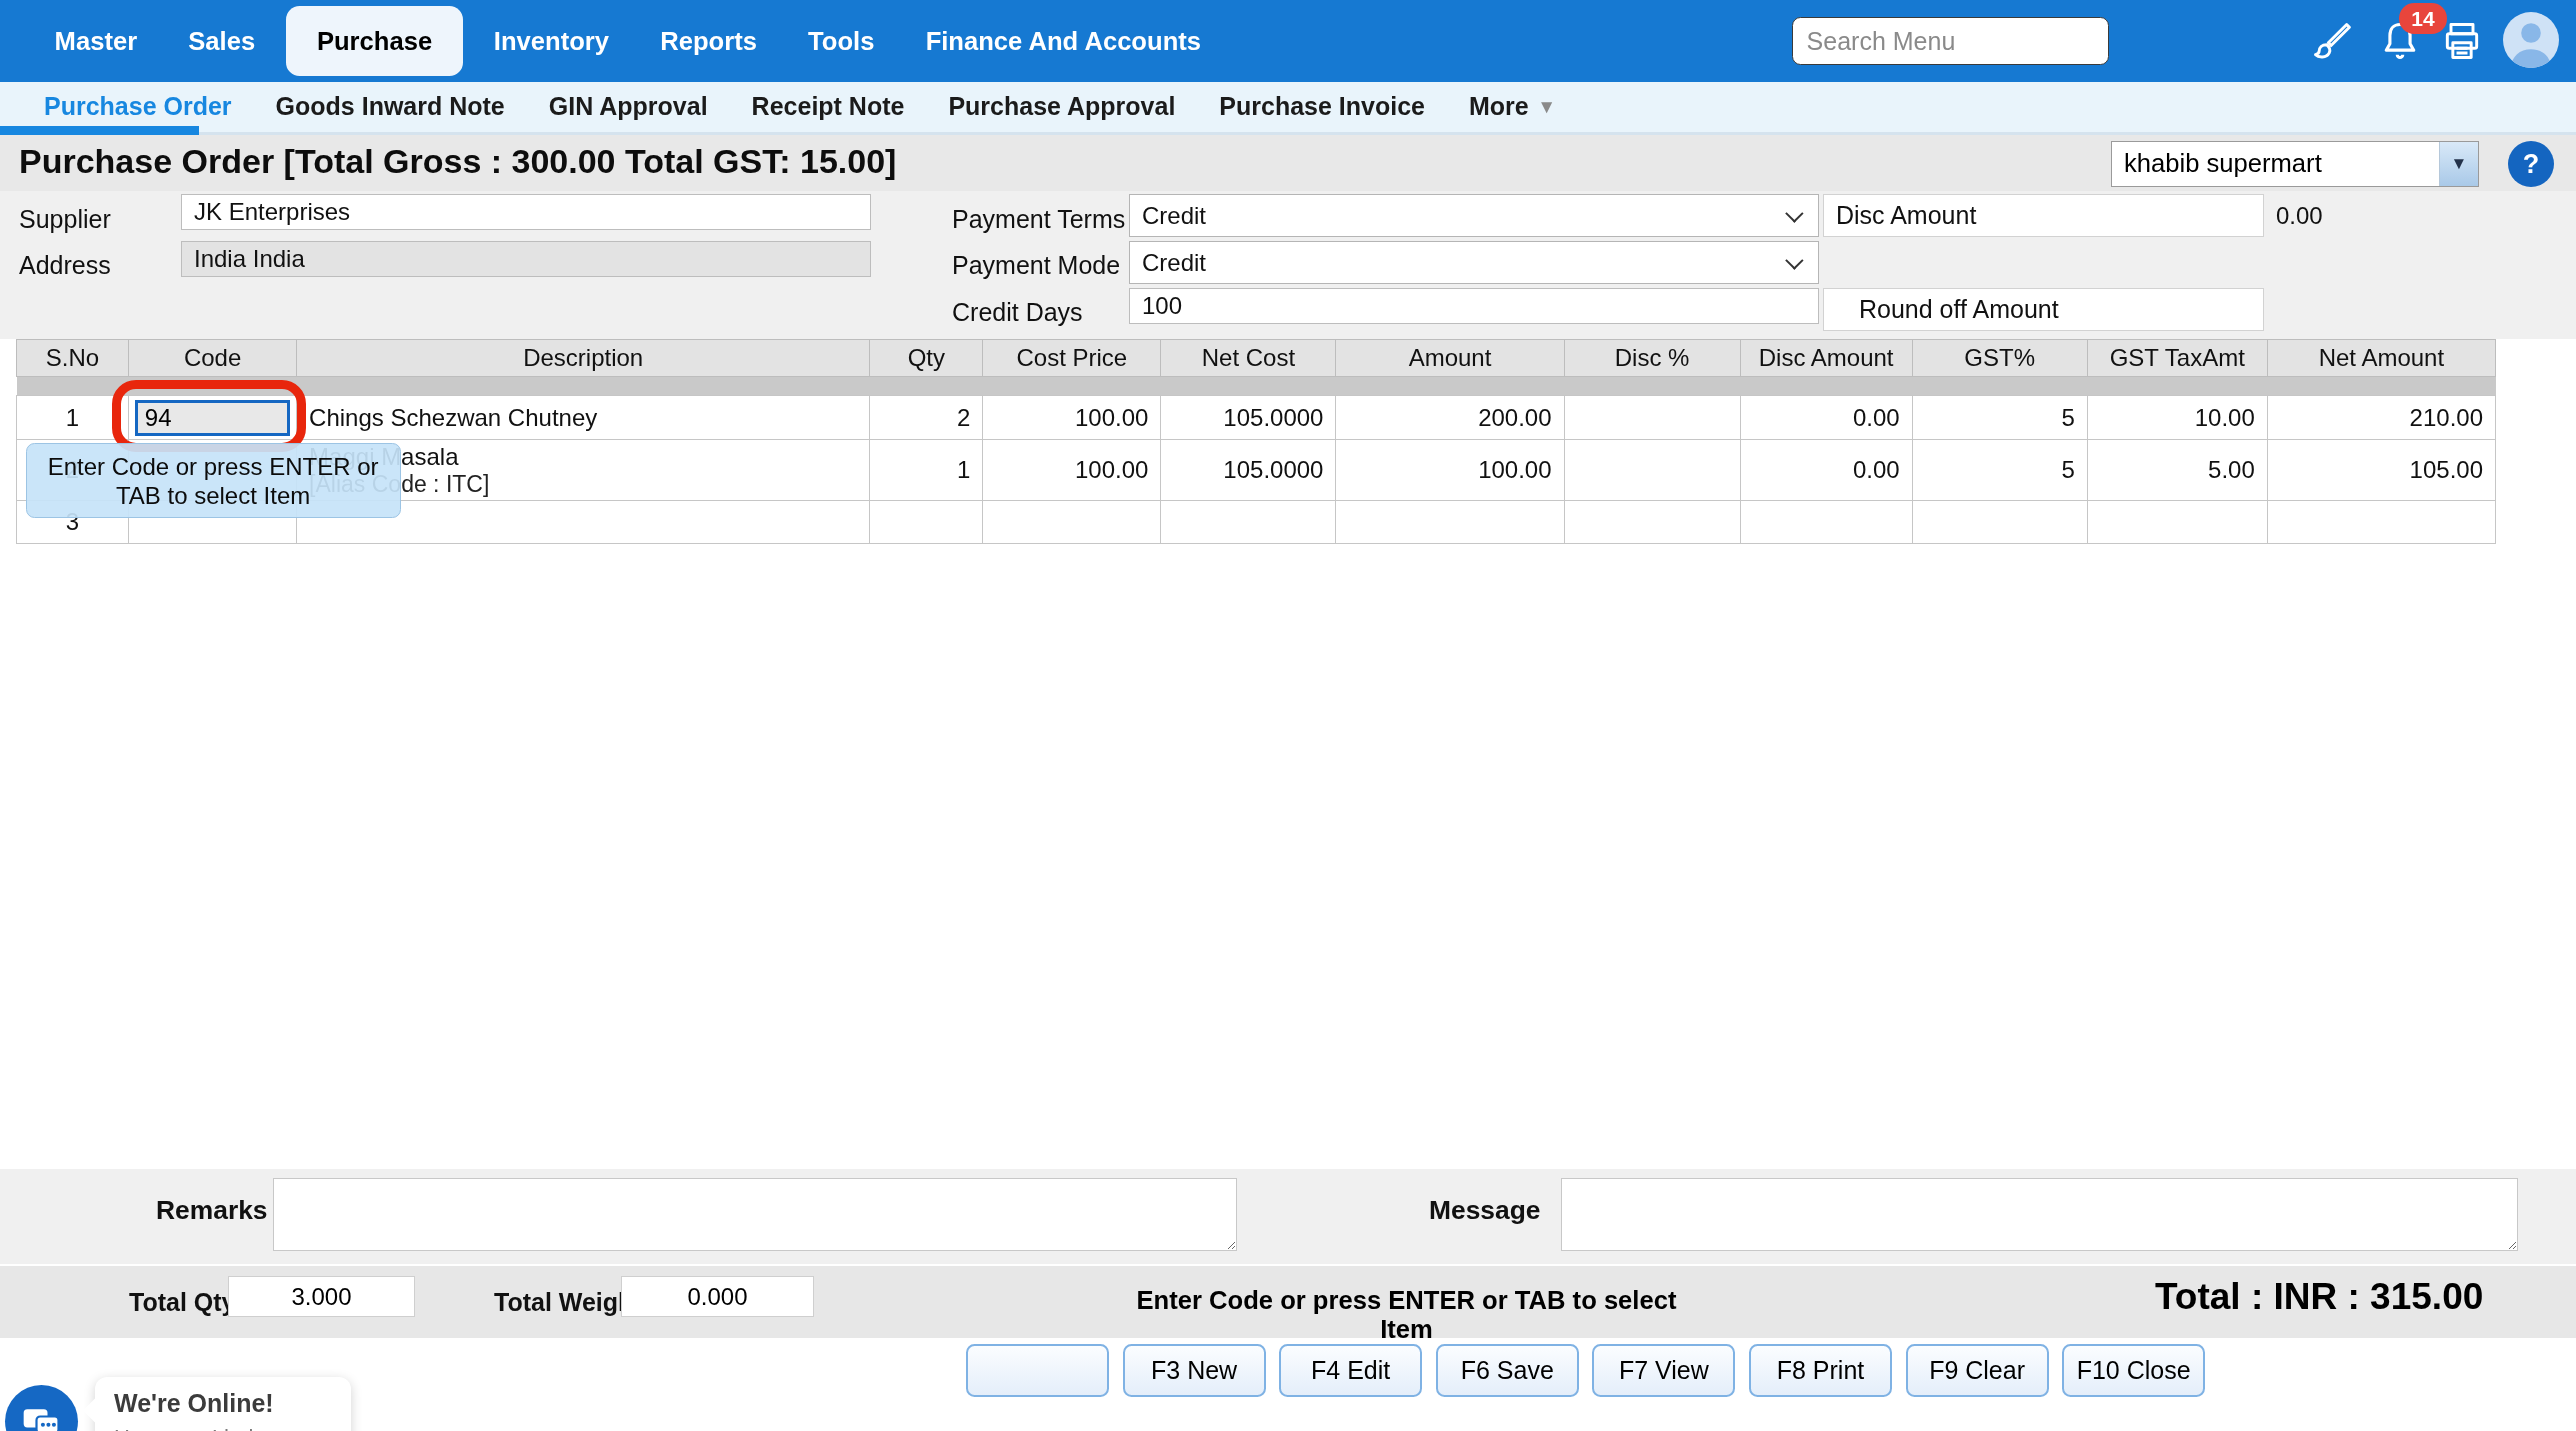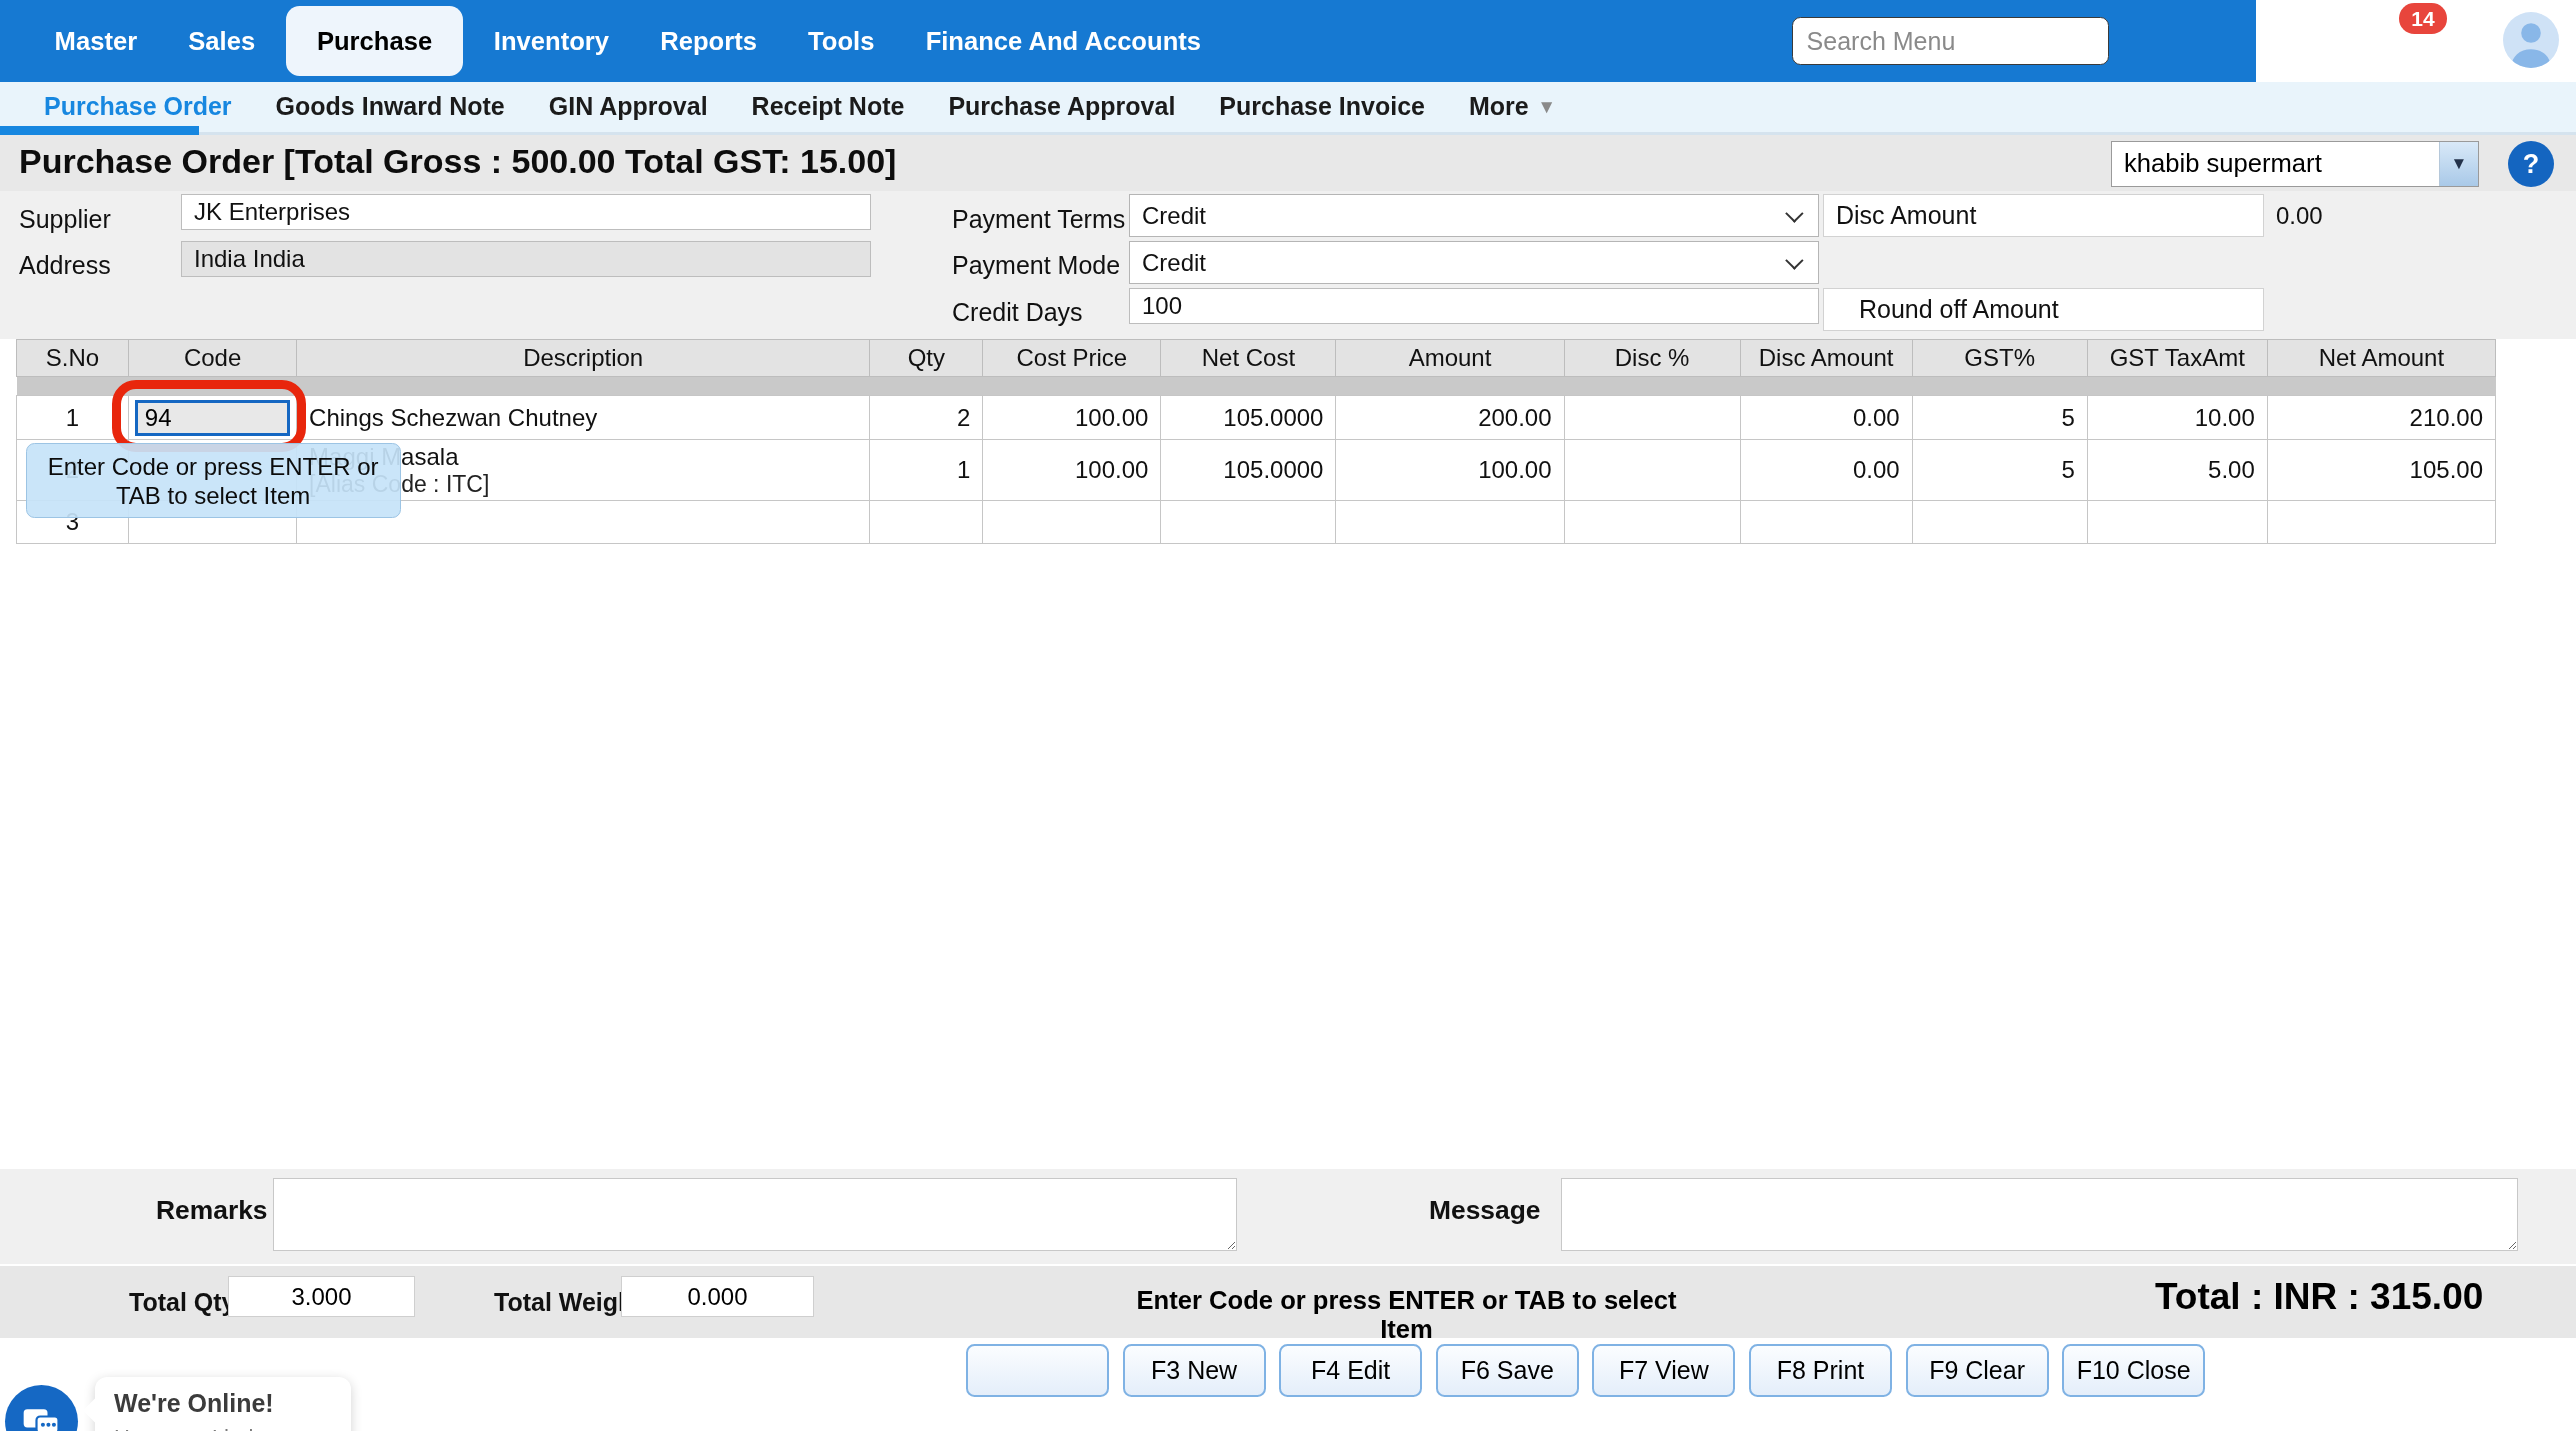--- a/index.html
+++ b/index.html
@@ -1,21 +1,21 @@
 <!DOCTYPE html>
 <html style="font-size:13.6px"><head>
 <meta charset="utf-8">
 <style>
   * { margin:0; padding:0; box-sizing:border-box; }
   html,body { width:2576px; height:1431px; overflow:hidden; background:#fff;
     font-family:"Liberation Sans", sans-serif; color:#111; }
   #app { position:relative; width:2576px; height:1431px; background:#fff; }
 
   
-  .topnav { position:absolute; left:0; top:0; width:2256px; height:82px;
+  .topnav { position:absolute; left:0; top:0; width:2576px; height:82px;
     background:#1679d2; display:flex; align-items:center; }
   .navitems { display:flex; align-items:center; padding-left:29px; }
   .navitem { color:#fff; font-size:25.6px; font-weight:600; padding:0 25.6px; height:82px;
     display:flex; align-items:center; cursor:pointer; white-space:nowrap; }
   .navitem.active { background:#eef5fc; color:#000; border-radius:13.6px; height:70px;
     margin:6px 5.1px; padding:0 31px; }
   .searchbox { position:absolute; left:1792px; top:17px; width:317px; height:48px;
     border:1.7px solid #3a3a3a; border-radius:8.5px; background:#fff; font-size:25px;
     padding:0 13.6px; color:#333; outline:none; }
   .searchbox::placeholder { color:#8a8a8a; }
@@ -176,21 +176,21 @@
       <div class="tab">Purchase Invoice</div>
       <div class="tab">
         <span>More</span>
         <span class="more-arrow">▼</span>
       </div>
     </div>
   </div>
   <div class="tab-underline"></div>
 
   <div class="titlebar">
-    <div class="pagetitle">Purchase Order [Total Gross : 500.00 Total GST: 15.00]</div>
+    <div class="pagetitle">Purchase Order [Total Gross : 300.00 Total GST: 15.00]</div>
     <div class="storebox">
       <div class="val">khabib supermart</div>
       <div class="arrowbtn">▼</div>
     </div>
     <div class="helpbtn">?</div>
   </div>
 
   <div class="formbar">
     <div class="flabel" style="left:19px; top:13.6px;">Supplier</div>
     <input class="finput" style="left: 181px; top: 3.4px;" value="JK Enterprises">

